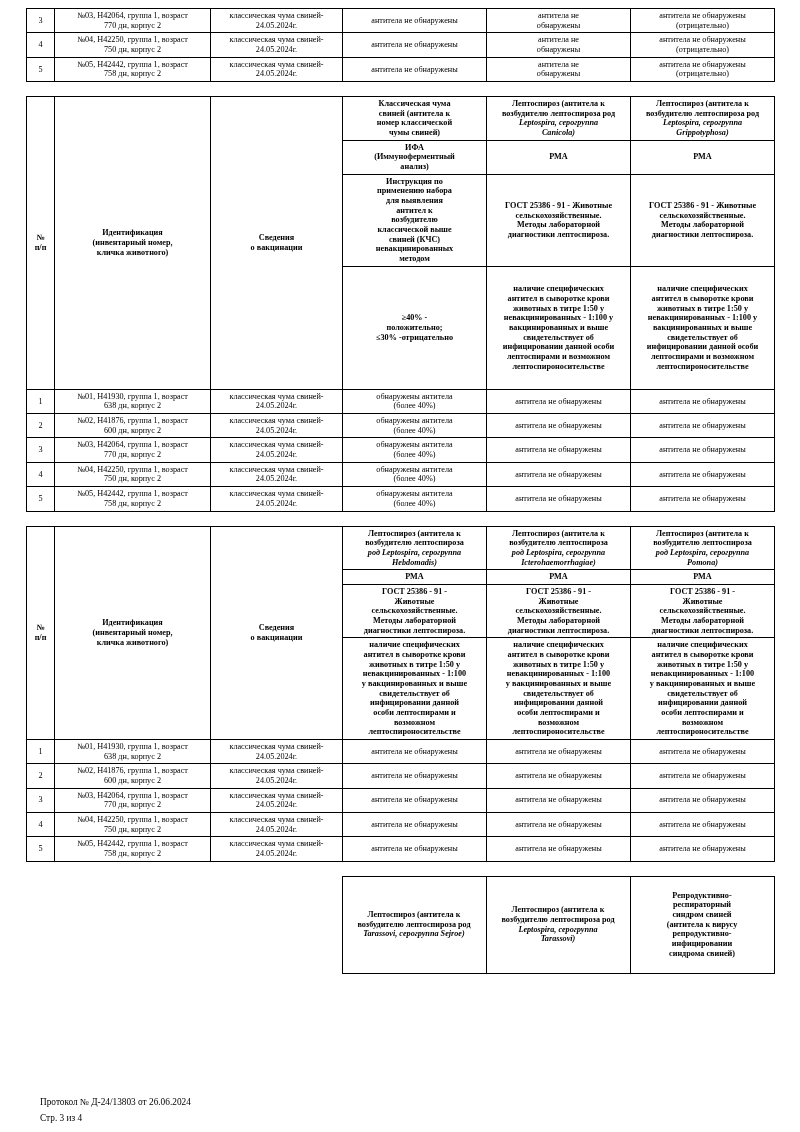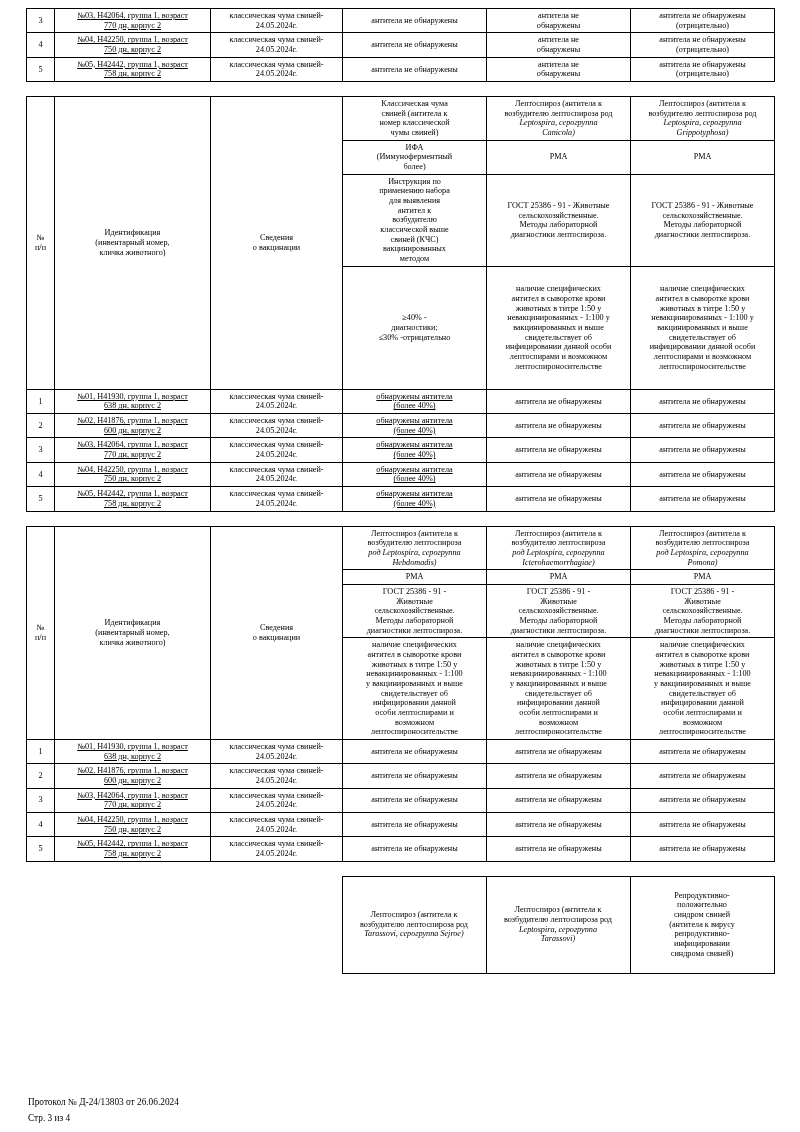--- a/index.html
+++ b/index.html
@@ -31,36 +31,35 @@
     border: 1px solid #000;
     vertical-align: middle;
     text-align: center;
     padding: 2px 3px;
     font-size: 8.2px;
     line-height: 1.18;
   }
   td.left {
     text-align: left;
     padding-left: 5px;
-    text-decoration: underline;
-  }
-  td.bold { font-weight: normal; }
+  }
+  td.bold { font-weight: bold; }
   .it { font-style: italic; }
   .nb { border: none !important; }
   
   col.c-num { width: 28px; }
   col.c-id  { width: 156px; }
   col.c-vac { width: 132px; }
   col.c-d1  { width: 144px; }
   col.c-d2  { width: 144px; }
   col.c-d3  { width: 144px; }
 
   .footer {
     position: absolute;
-    left: 28px;
+    left: 40px;
     right: 14px;
     bottom: 6px;
     font-size: 9.3px;
     line-height: 1.5;
   }
   .footer .line1 { margin-bottom: 2px; }
   .footer .line2 {
     display: flex;
     justify-content: space-between;
     align-items: baseline;
@@ -185,54 +184,54 @@
           <span>Лептоспироз (антитела к</span><br>
           <span>возбудителю лептоспироза род</span><br>
           <span class="it">Leptospira, серогруппа</span><br>
           <span class="it">Grippotyphosa)</span>
         </td>
       </tr>
       <tr>
         <td class="bold">
           <span>ИФА</span><br>
           <span>(Иммуноферментный</span><br>
-          <span>более)</span>
+          <span>анализ)</span>
         </td>
         <td class="bold">РМА</td>
         <td class="bold">РМА</td>
       </tr>
       <tr>
         <td class="bold">
           <span>Инструкция по</span><br>
           <span>применению набора</span><br>
           <span>для выявления</span><br>
           <span>антител к</span><br>
           <span>возбудителю</span><br>
           <span>классической выше</span><br>
           <span>свиней (КЧС)</span><br>
-          <span>вакцинированных</span><br>
+          <span>невакцинированных</span><br>
           <span>методом</span>
         </td>
         <td class="bold">
           <span>ГОСТ 25386 - 91 - Животные</span><br>
           <span>сельскохозяйственные.</span><br>
           <span>Методы лабораторной</span><br>
           <span>диагностики лептоспироза.</span>
         </td>
         <td class="bold">
           <span>ГОСТ 25386 - 91 - Животные</span><br>
           <span>сельскохозяйственные.</span><br>
           <span>Методы лабораторной</span><br>
           <span>диагностики лептоспироза.</span>
         </td>
       </tr>
       <tr>
         <td class="bold tall">
           <span>≥40% -</span><br>
-          <span>диагностики;</span><br>
+          <span>положительно;</span><br>
           <span>≤30% -отрицательно</span>
         </td>
         <td class="bold">
           <span>наличие специфических</span><br>
           <span>антител в сыворотке крови</span><br>
           <span>животных в титре 1:50 у</span><br>
           <span>невакцинированных - 1:100 у</span><br>
           <span>вакцинированных и выше</span><br>
           <span>свидетельствует об</span><br>
           <span>инфицировании данной особи</span><br>
@@ -543,21 +542,21 @@
           <span class="it">Tarassovi, серогруппа Sejroe)</span>
         </td>
         <td class="bold">
           <span>Лептоспироз (антитела к</span><br>
           <span>возбудителю лептоспироза род</span><br>
           <span class="it">Leptospira, серогруппа</span><br>
           <span class="it">Tarassovi)</span>
         </td>
         <td class="bold">
           <span>Репродуктивно-</span><br>
-          <span>положительно</span><br>
+          <span>респираторный</span><br>
           <span>синдром свиней</span><br>
           <span>(антитела к вирусу</span><br>
           <span>репродуктивно-</span><br>
           <span>инфицировании</span><br>
           <span>синдрома свиней)</span>
         </td>
       </tr>
     </tbody>
   </table>
 

